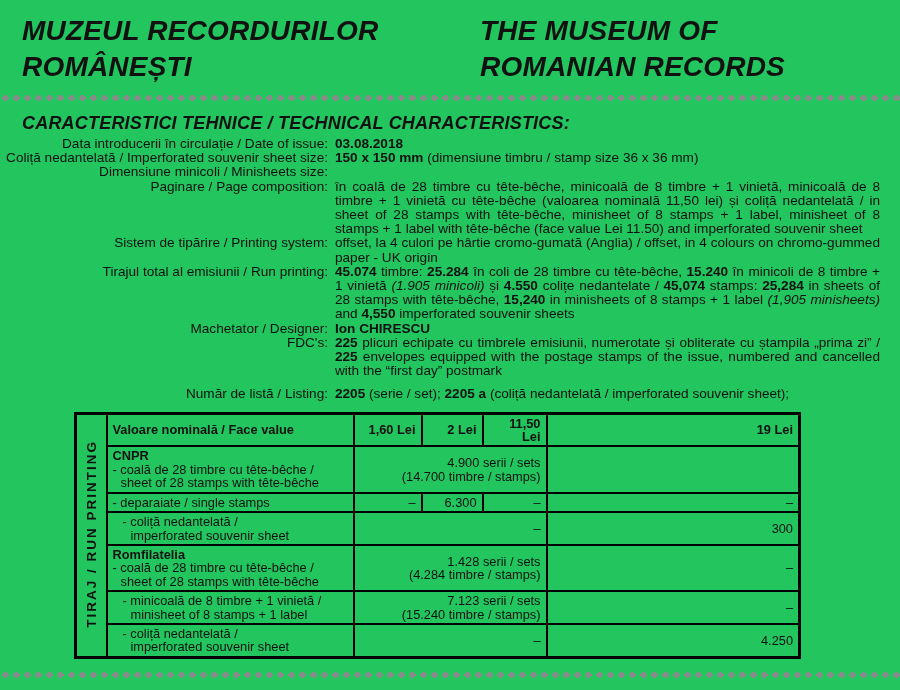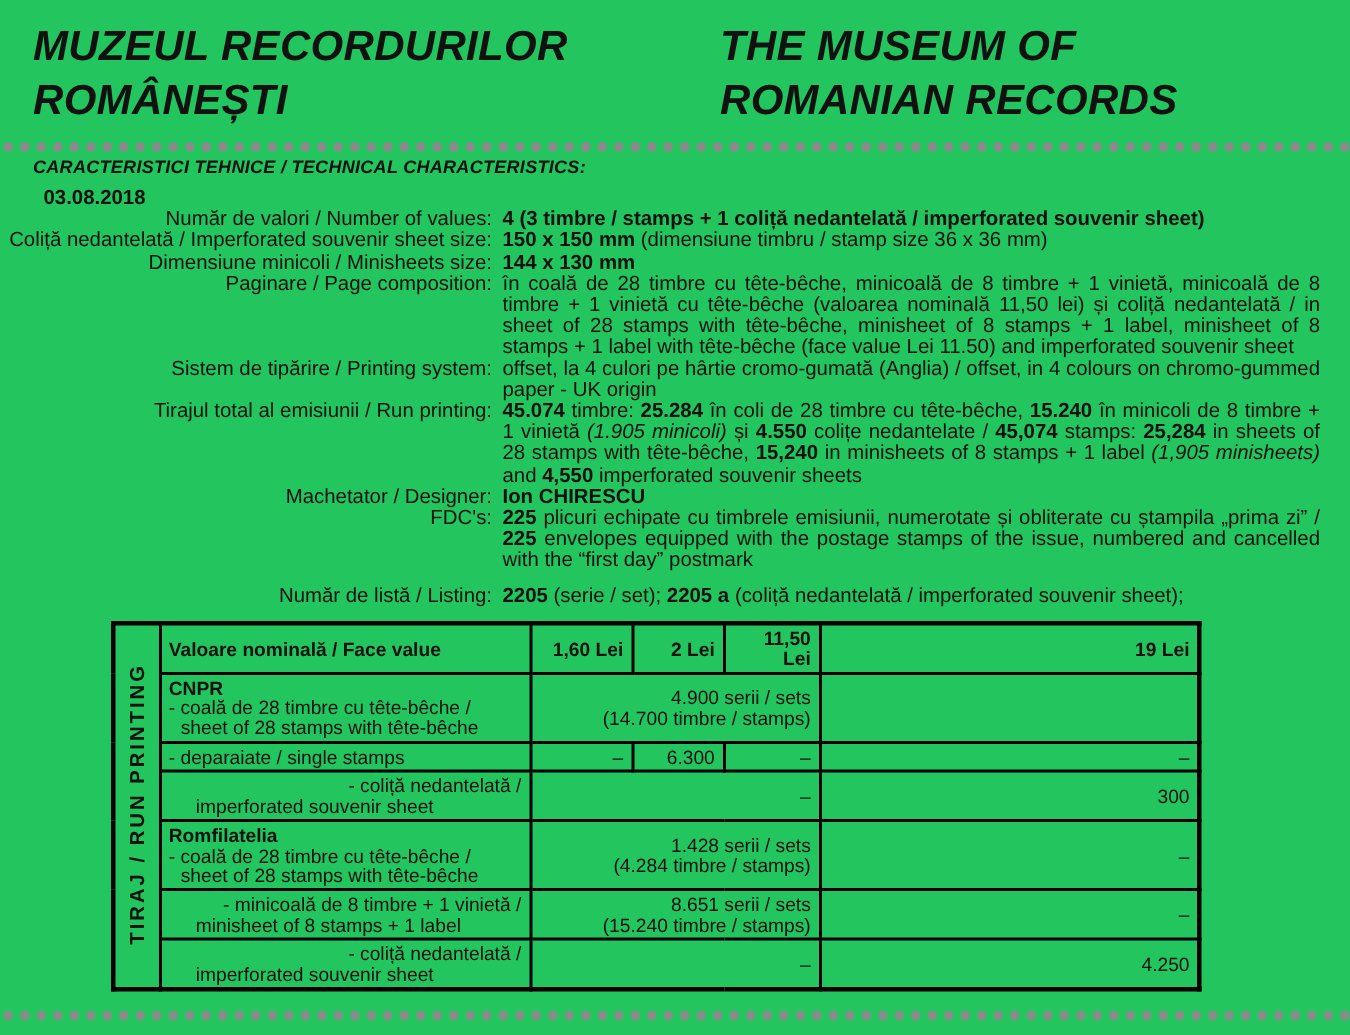--- a/index.html
+++ b/index.html
@@ -20,22 +20,22 @@
   .dots {
     height: 8px; width: 100%;
     background-image: radial-gradient(circle 3.2px at 5.5px 4px, #8a8a8a 97%, rgba(138,138,138,0) 100%);
     background-size: 11px 8px; background-repeat: repeat-x;
   }
   .dots-top { margin-top: 9px; }
   .dots-bottom { margin-top: 12px; }
   
   .section-heading {
     font-weight: bold; font-style: italic;
-    font-size: 12px; line-height: 18px;
-    margin: 0 22px 5px 22px; letter-spacing: 0.2px;
+    font-size: 18px; line-height: 18px;
+    margin: 12px 22px 5px 22px; letter-spacing: 0.2px;
   }
   
   .specs { margin: 0 20px 0 22px; font-size: 13.6px; line-height: 14.2px; }
   .spec-row { display: flex; }
   .spec-row.gap-above { margin-top: 9px; align-items: center; }
   .spec-label { width: 306px; flex: none; }
   .spec-label::after { content: ""; display: block; clear: both; }
   .spec-label-text { float: right; white-space: nowrap; }
   .spec-value { flex: 1; margin-left: 7px; text-align: justify; }
   .spec-value .seg-b { font-weight: bold; }
@@ -53,58 +53,54 @@
     writing-mode: vertical-rl; transform: rotate(180deg);
     font-weight: bold; font-size: 13.5px; letter-spacing: 2px;
     white-space: nowrap; display: inline-block;
   }
   td.head { font-weight: bold; }
   td.center { text-align: right; }
   td.num { padding: 2px 2px; }
   .blk { display: block; }
   .lbl-title { display: block; font-weight: bold; }
   .lbl-l2 { display: block; padding-left: 8px; }
-  td.indent .lbl-l1 { padding-left: 10px; display: block; text-align: right; }
+  td.indent .lbl-l1 { padding-left: 10px; display: block; }
   td.indent .lbl-l2 { padding-left: 18px; }
 </style>
 </head>
 <body>
 
 <div class="page">
 
   <div class="masthead">
     <div class="title title-ro">MUZEUL RECORDURILOR ROMÂNEȘTI</div>
     <div class="title title-en">THE MUSEUM OF ROMANIAN RECORDS</div>
   </div>
 
   <div class="dots dots-top"></div>
 
   <div class="section-heading">CARACTERISTICI TEHNICE / TECHNICAL CHARACTERISTICS:</div>
 
   <div class="specs">
     <div class="spec-row">
+      <div class="spec-label">
+          <span class="spec-label-text">Data introducerii în circulație / Date of issue:</span>
+        </div>
       <div class="spec-value"><span class="seg-b">03.08.2018</span></div>
     </div>
     <div class="spec-row">
       <div class="spec-label">
-          <span class="spec-label-text">Număr de valori / Number of values:</span>
-        </div>
-      <div class="spec-value"><span class="seg-b">4 (3 timbre / stamps + 1 coliță nedantelată / imperforated souvenir sheet)</span></div>
-    </div>
-    <div class="spec-row">
-      <div class="spec-label">
           <span class="spec-label-text">Coliță nedantelată / Imperforated souvenir sheet size:</span>
         </div>
       <div class="spec-value"><span class="seg-b">150 x 150 mm</span><span> (dimensiune timbru / stamp size 36 x 36 mm)</span></div>
     </div>
     <div class="spec-row">
       <div class="spec-label">
           <span class="spec-label-text">Dimensiune minicoli / Minisheets size:</span>
         </div>
-      <div class="spec-value"><span class="seg-b">144 x 130 mm</span></div>
     </div>
     <div class="spec-row">
       <div class="spec-label">
           <span class="spec-label-text">Paginare / Page composition:</span>
         </div>
       <div class="spec-value"><span>în coală de 28 timbre cu tête-bêche, minicoală de 8 timbre + 1 vinietă, minicoală de 8 timbre + 1 vinietă cu tête-bêche (valoarea nominală 11,50 lei) și coliță nedantelată / in sheet of 28 stamps with tête-bêche, minisheet of 8 stamps + 1 label, minisheet of 8 stamps + 1 label with tête-bêche (face value Lei 11.50) and imperforated souvenir sheet</span></div>
     </div>
     <div class="spec-row">
       <div class="spec-label">
           <span class="spec-label-text">Sistem de tipărire / Printing system:</span>
@@ -198,21 +194,21 @@
           <span class="blk">(4.284 timbre / stamps)</span>
         </td>
         <td class="center">–</td>
       </tr>
       <tr>
         <td class="indent">
           <span class="lbl-l1">- minicoală de 8 timbre + 1 vinietă /</span>
           <span class="lbl-l2">minisheet of 8 stamps + 1 label</span>
         </td>
         <td class="center" colspan="3">
-          <span class="blk">8.651 serii / sets</span>
+          <span class="blk">7.123 serii / sets</span>
           <span class="blk">(15.240 timbre / stamps)</span>
         </td>
         <td class="center">–</td>
       </tr>
       <tr>
         <td class="indent">
           <span class="lbl-l1">- coliță nedantelată /</span>
           <span class="lbl-l2">imperforated souvenir sheet</span>
         </td>
         <td class="center" colspan="3">–</td>

